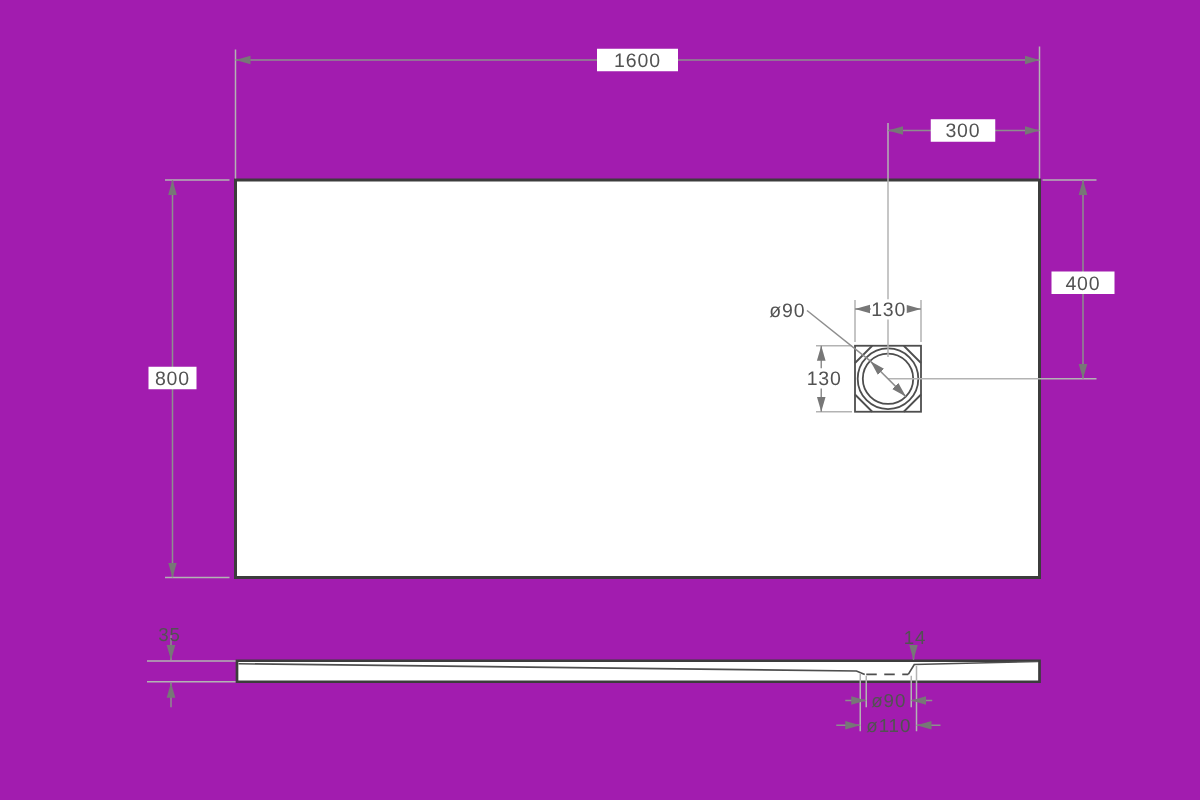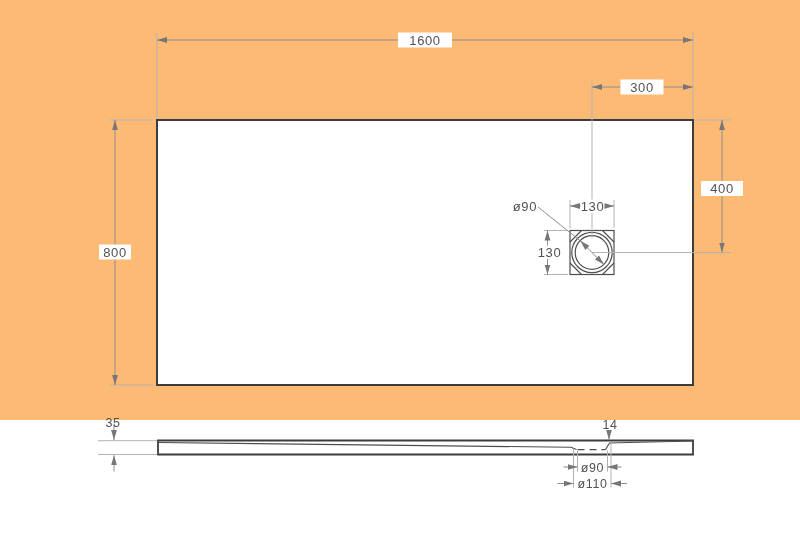--- a/index.html
+++ b/index.html
@@ -7,22 +7,22 @@
     padding: 0;
     background: #ffffff;
     width: 800px;
     height: 533px;
     overflow: hidden;
     font-family: "Liberation Sans", sans-serif;
   }
   #stage {
     position: relative;
     width: 800px;
-    height: 420px;
-    background: #fdba74;
+    height: 533px;
+    background: #a21caf;
   }
   svg { display: block; }
   text {
     font-family: "Liberation Sans", "DejaVu Sans", sans-serif;
     font-size: 13px;
     letter-spacing: 0.6px;
     fill: #525252;
   }
   text.small { font-size: 12.5px; }
   .ext  { stroke: #b3b3b3; stroke-width: 1; fill: none; }

